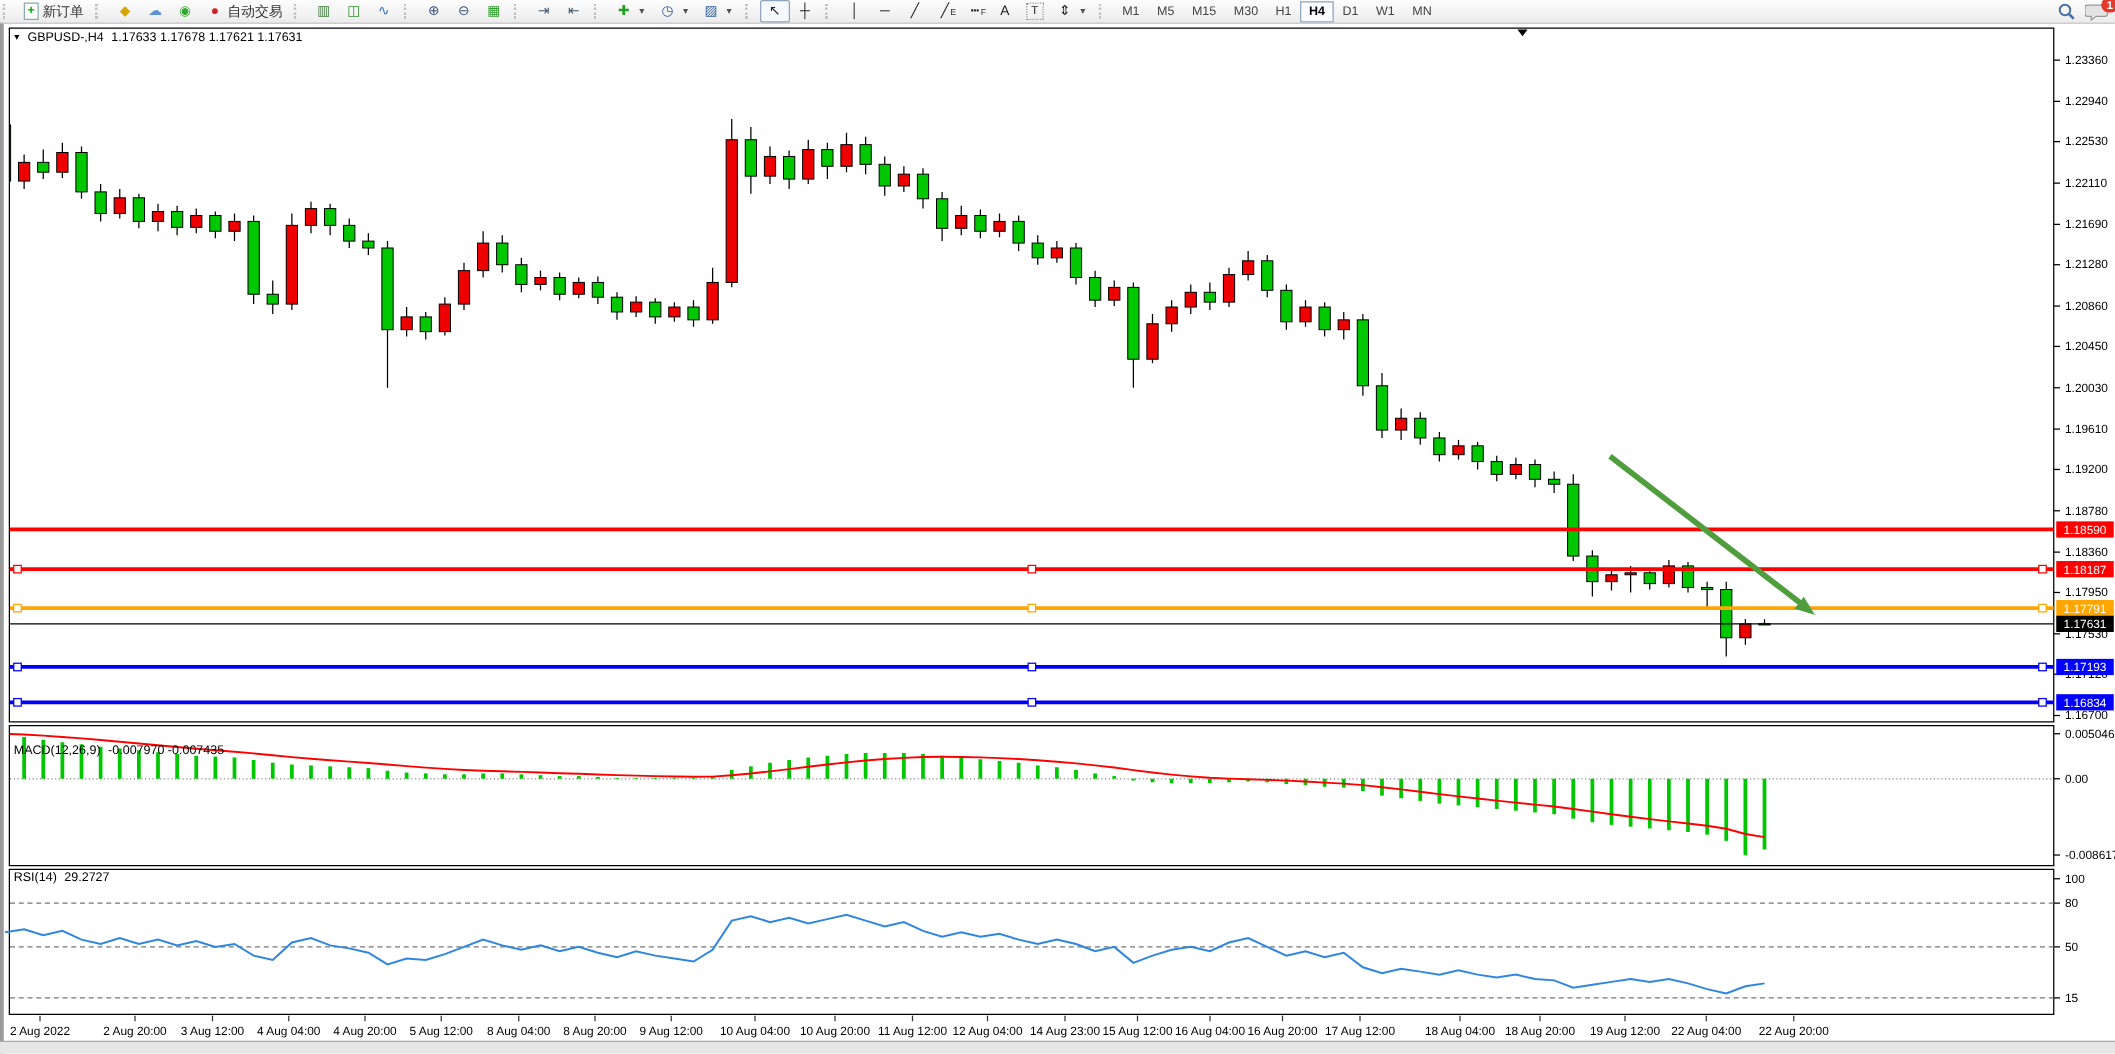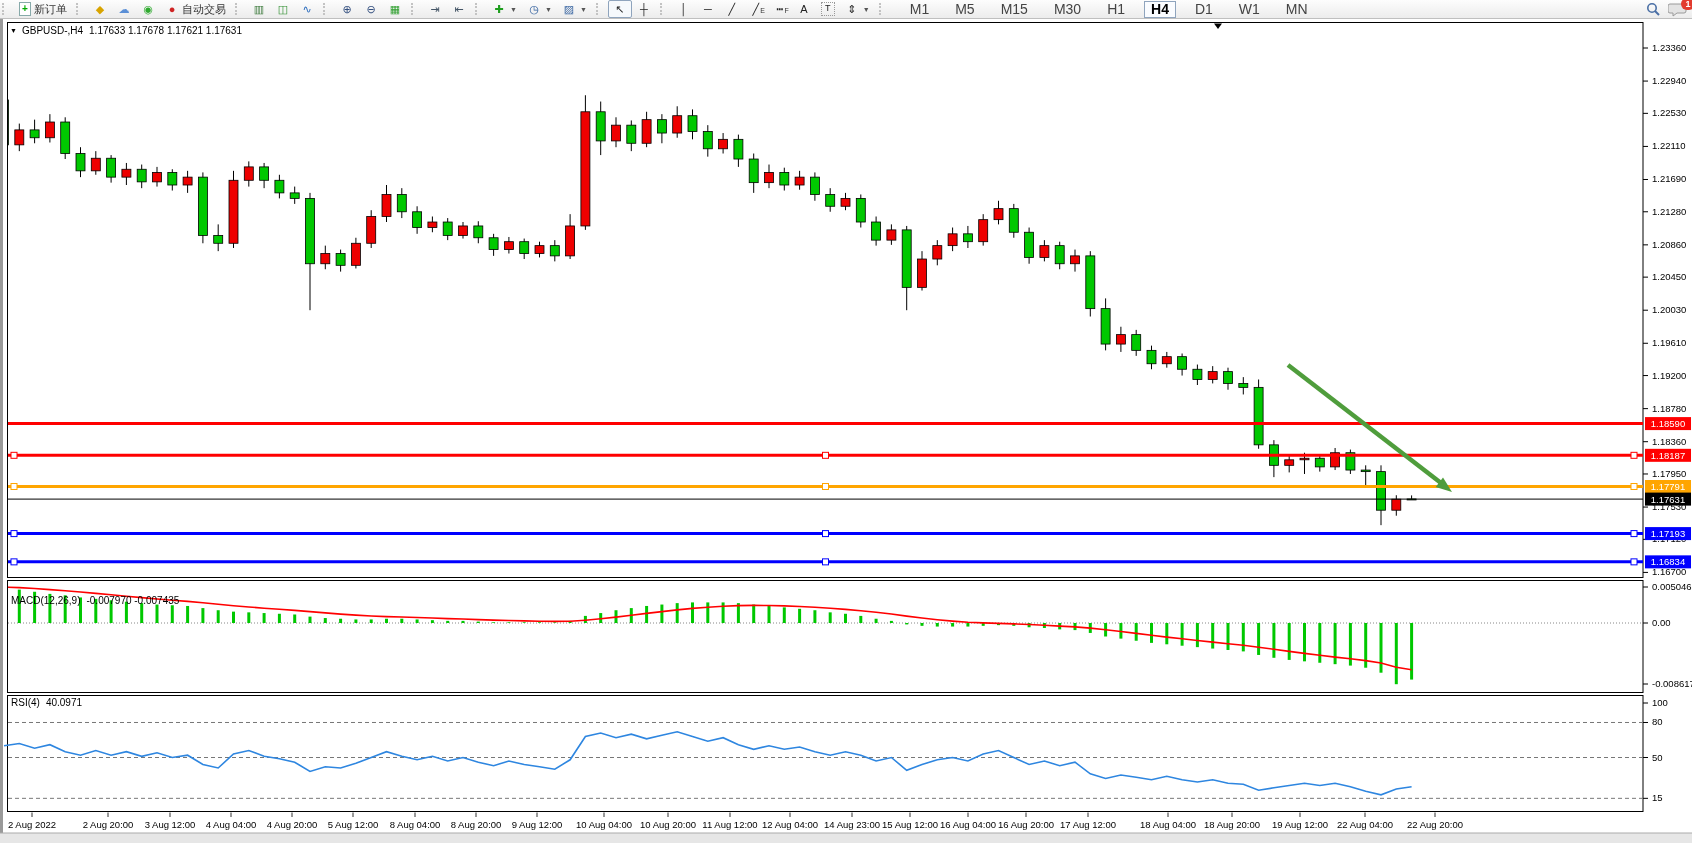--- a/index.html
+++ b/index.html
@@ -13,21 +13,21 @@
   .grip{width:5px;height:12px;border-left:2px dotted #c3c3c3;margin:0 3px 0 2px;}
   .tb-btn{display:flex;align-items:center;gap:3px;padding:0 4px;height:16px;border:1px solid transparent;
     border-radius:2px;cursor:default;white-space:nowrap;}
   .tb-btn.active{border-color:#8fa4bd;background:#f6f9fc;}
   .tb-icon{display:inline-block;width:14px;text-align:center;font-size:11px;line-height:14px;position:relative;}
   .tb-icon .sub{position:absolute;right:-2px;bottom:-2px;font-size:7px;color:#333;}
   .tb-icon.boxed{border:1px dotted #9a9a9a;line-height:11px;width:12px;height:12px;font-size:9px;}
   .tb-icon.doc{background:#fff;border:1px solid #8aa;width:10px;height:12px;line-height:11px;
     font-weight:bold;color:#0a0;font-size:10px;}
   .dd{font-size:7px;color:#555;margin-left:1px;}
-  .tf-btn{padding:0 6px;height:15px;line-height:15px;font-size:14px;color:#444;border:1px solid transparent;margin-left:12px;}
+  .tf-btn{padding:0 6px;height:15px;line-height:15px;font-size:10px;color:#444;border:1px solid transparent;}
   .tf-btn.active{border:1px solid #8fa4bd;background:#fafcff;color:#000;font-weight:bold;}
   .tb-right{position:absolute;right:2px;top:0;height:18px;display:flex;align-items:center;gap:6px;}
   .badge{position:absolute;right:-5px;top:-3px;background:#e23b2e;color:#fff;border-radius:8px;
     min-width:12px;height:12px;line-height:12px;text-align:center;font-size:9px;font-weight:bold;padding:0 1px;}
   .chat-wrap{position:relative;width:22px;height:16px;}
   
   .chart-window{position:absolute;left:0;top:18px;width:1692px;height:825px;background:#fff;}
   #chart-svg{position:absolute;left:0;top:0;}
   .overlay-label{position:absolute;font-size:10px;color:#000;z-index:10;white-space:nowrap;}
   #chart-title{left:10px;top:7px;}
@@ -628,15 +628,15 @@
 
   <div class="overlay-label" id="chart-title">
     <span class="menu-ic"></span><span>GBPUSD-,H4</span><span class="lbl-gap">1.17633 1.17678 1.17621 1.17631</span>
   </div>
 
   <div class="overlay-label" id="macd-label">
     <span>MACD(12,26,9)</span><span class="lbl-gap">-0.007970 -0.007435</span>
   </div>
 
   <div class="overlay-label" id="rsi-label">
-    <span>RSI(4)</span><span class="lbl-gap">40.0971</span>
+    <span>RSI(14)</span><span class="lbl-gap">29.2727</span>
   </div>
 </div>
 
 </body></html>

